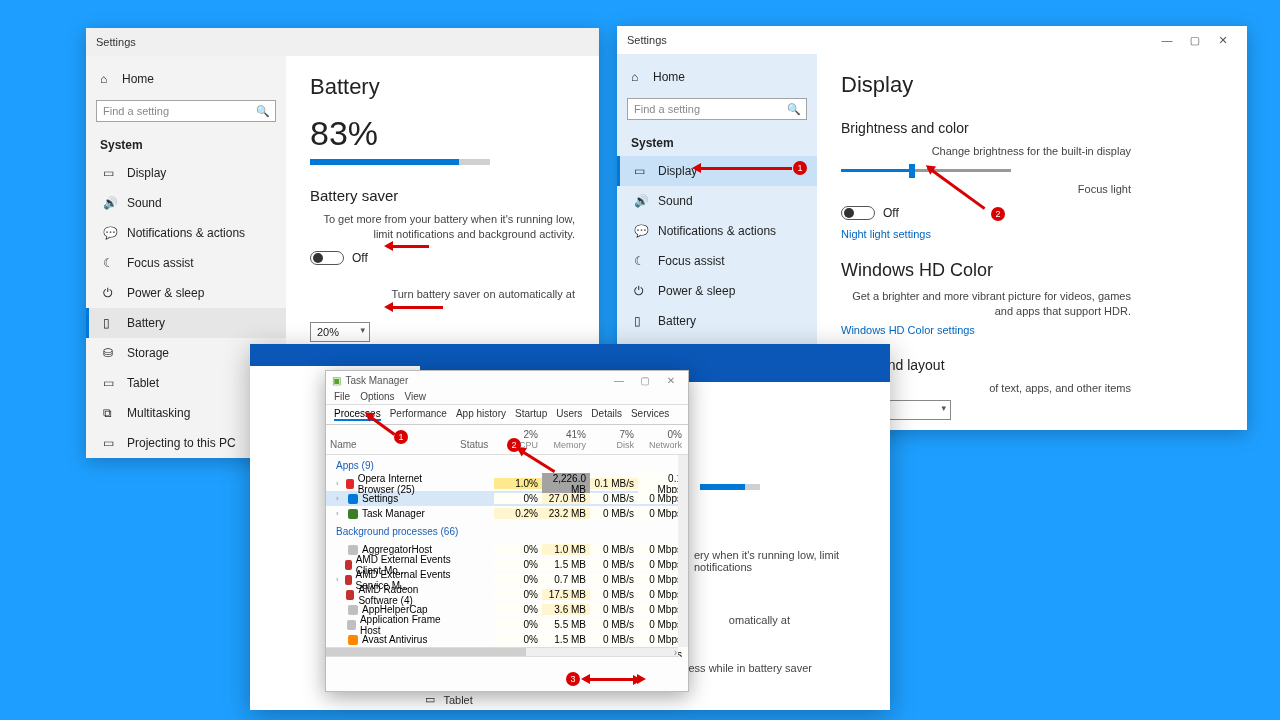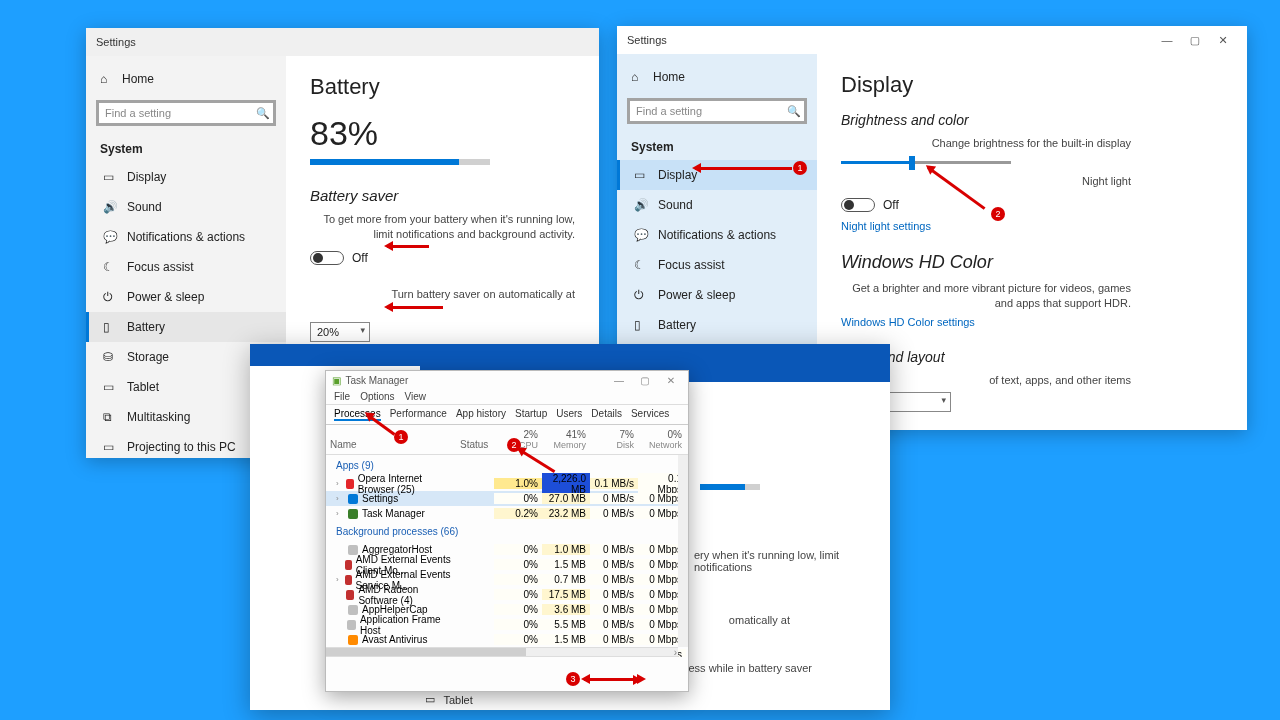--- a/index.html
+++ b/index.html
@@ -6,34 +6,34 @@
   body { background: #1e9fff; width: 1280px; height: 720px; position: relative; overflow: hidden; }
 
   .window { position: absolute; background: #fff; box-shadow: 0 4px 18px rgba(0,0,0,0.25); }
   .titlebar { height: 28px; display: flex; align-items: center; padding: 0 10px; font-size: 11px; color: #333; background:#f0f0f0;}
   .titlebar .spacer { flex: 1; }
   .titlebar .ctl { width: 28px; text-align: center; font-size: 11px; color:#555;}
   .layout { display: flex; height: calc(100% - 28px); }
   .sidebar { width: 200px; background: #f3f3f3; padding: 8px 0; font-size: 12px; color:#222;}
   .home-row { display:flex; align-items:center; gap:8px; padding:8px 14px; }
   .search-row { padding:6px 10px; }
-  .search { width:100%; border:3px solid #a3a3a3; background:#fff; padding:4px 22px 4px 6px; font-size:11px; color:#888; position:relative;}
+  .search { width:100%; border:1px solid #a3a3a3; background:#fff; padding:4px 22px 4px 6px; font-size:11px; color:#888; position:relative;}
   .search-wrap{ position:relative;}
   .search-ico{ position:absolute; right:6px; top:50%; transform:translateY(-50%); font-size:11px; color:#666;}
   .cat { font-weight:600; padding:10px 14px 6px; font-size:12px;}
   .navitem { display:flex; align-items:center; gap:10px; padding:8px 14px; font-size:12px; cursor:pointer; border-left:3px solid transparent;}
   .navitem.sel-l { border-left-color:#0078d7; background:#e6e6e6;}
   .navitem.sel-r { border-left-color:#0078d7; background:#c8e1f7;}
   .nico { width:14px; height:14px; display:inline-block; }
   .content { flex:1; padding:18px 24px; font-size:12px; color:#222; overflow:hidden;}
   .h1 { font-size:22px; font-weight:400; margin-bottom:14px;}
   .pct { font-size:34px; font-weight:400; margin-bottom:6px;}
   .hbar { width:180px; height:6px; background:#d0d0d0; position:relative; margin-bottom:22px;}
   .hbar .fill{ position:absolute; left:0; top:0; bottom:0; background:#0078d7;}
-  .h2 { font-size:15px; font-weight:400; margin:14px 0 8px;font-style:italic;}
+  .h2 { font-size:15px; font-weight:400; margin:22px 0 8px;}
   .body { font-size:11px; color:#444; line-height:1.4; max-width:290px;text-align:right;}
   .toggle-row{ display:flex; align-items:center; gap:8px; margin:8px 0;}
   .toggle{ width:34px; height:14px; border:1px solid #555; border-radius:8px; position:relative; background:#fff;}
   .toggle .knob{ position:absolute; width:10px; height:10px; background:#333; border-radius:50%; top:1px; left:2px;}
   .link{ color:#0067c0; font-size:11px; cursor:pointer;}
   .dd{ border:1px solid #888; padding:3px 18px 3px 6px; font-size:11px; width:60px; display:inline-block; position:relative;}
   .dd::after{content:"▾"; position:absolute; right:4px; top:2px; font-size:9px; color:#555;}
   .chk-row{display:flex;align-items:center;gap:6px;font-size:11px;color:#444;margin-top:10px;}
   .chk{width:12px;height:12px;background:#0078d7;display:inline-block;position:relative;}
   .chk::after{content:"✓";position:absolute;color:#fff;font-size:9px;left:1px;top:-1px;}
@@ -65,21 +65,21 @@
   .hdr-l{color:#888;font-size:9px;}
   .grp{color:#1a5fb4;font-size:10px;padding:5px 10px;}
   .row{display:flex;align-items:center;font-size:10px;height:15px;}
   .row .c{padding:0 4px;}
   .row .c-name{display:flex;align-items:center;gap:4px;padding-left:10px;}
   .ex{width:8px;color:#888;font-size:8px;}
   .ric{width:10px;height:10px;display:inline-block;border-radius:2px;}
   .m-heat0{background:#fffef7;}
   .m-heat1{background:#fff6cf;}
   .m-heat2{background:#ffe98f;}
-  .m-heat3{background:#1d4ed8;}
+  .m-heat3{background:#a3a3a3;}
   .row.sel{background:#d6e7f7;}
   .tm-footer{display:flex;align-items:center;justify-content:space-between;padding:5px 8px;border-top:1px solid #ccc;}
   .fewer{display:flex;align-items:center;gap:4px;font-size:10px;color:#333;}
   .circ{width:12px;height:12px;border:1px solid #888;border-radius:50%;}
   .endtask{border:1px solid #999;background:#f0f0f0;padding:2px 8px;font-size:10px;}
   .hscroll{height:10px;background:#efefef;position:relative;border-top:1px solid #ddd;border-bottom:1px solid #ddd;}
   .hscroll .thumb2{position:absolute;left:0;top:0;bottom:0;width:200px;background:#cfcfcf;}
   .vscroll{position:absolute;right:0;top:0;bottom:0;width:10px;background:#efefef;}
 
   
@@ -229,21 +229,21 @@
         </div>
     </div>
     <div class="content">
       <div class="h1">Display</div>
       <div class="h2" style="font-size:14px;font-weight:500">Brightness and color</div>
       <div class="body">Change brightness for the built-in display</div>
       <div class="slider">
         <div class="fill" id="sliderfill" style="width: 42%;"></div>
           <div class="thumb" id="sliderthumb" style="left: calc(42% - 3px);"></div>
       </div>
-      <div class="body">Night light</div>
+      <div class="body">Focus light</div>
       <div class="toggle-row">
         <div class="toggle">
             <div class="knob"></div>
           </div>
         <span>Off</span>
       </div>
       <div class="link">Night light settings</div>
       <div class="h2" style="font-size:18px;font-weight:500;margin-top:20px">Windows HD Color</div>
       <div class="body" style="max-width:290px">Get a brighter and more vibrant picture for videos, games and apps that support HDR.</div>
       <div class="link" style="margin-top:4px;display:inline-block">Windows HD Color settings</div>

